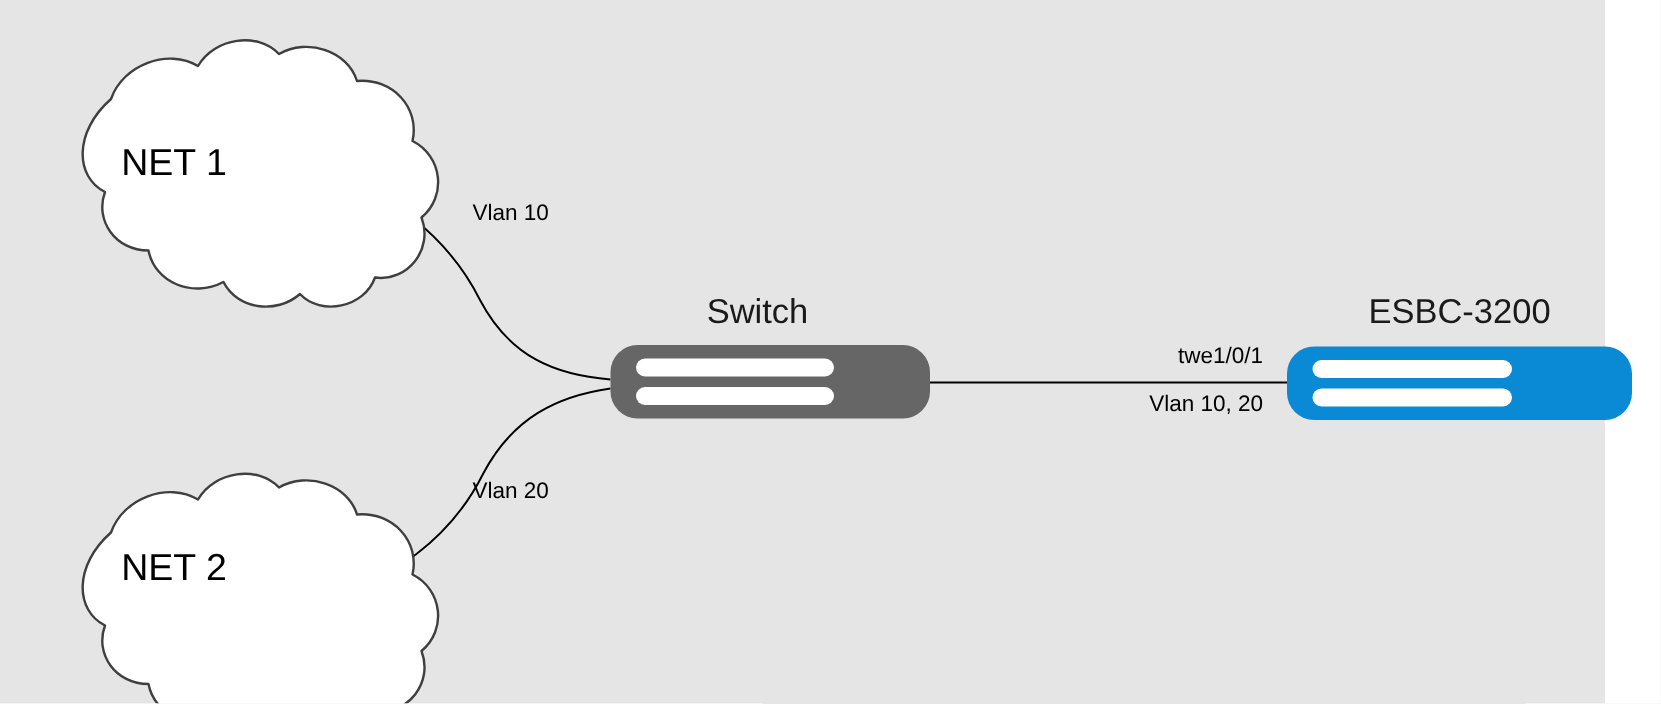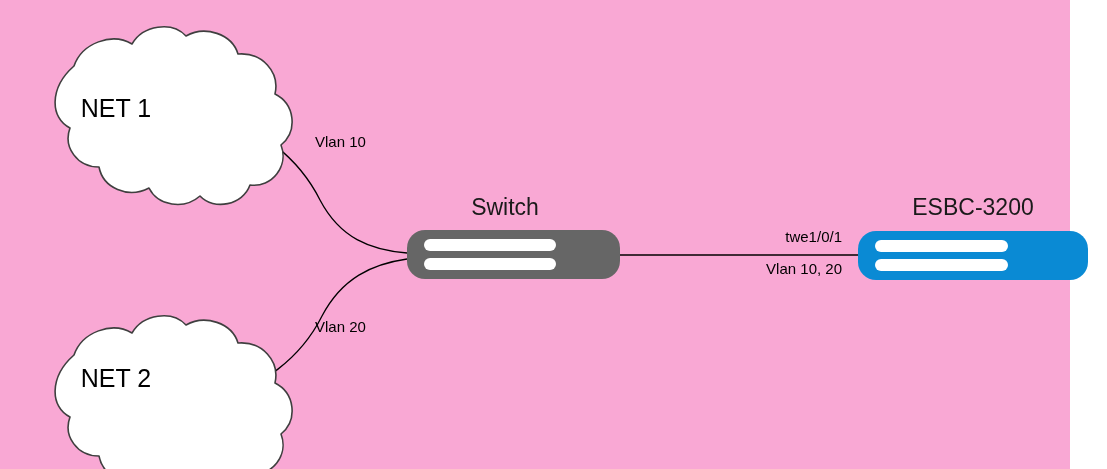--- a/index.html
+++ b/index.html
@@ -10,21 +10,21 @@
   body {
     width: 1107px;
     height: 469px;
     font-family: "Liberation Sans", sans-serif;
     overflow: hidden;
   }
   #diagram-root {
     position: relative;
     width: 1070px;
     height: 469px;
-    background: #f9a8d4;
+    background: #e5e5e5;
     text-decoration: underline;
   }
   #diagram-svg {
     position: absolute;
     top: 0;
     left: 0;
     width: 1107px;
     height: 469px;
   }
   .cloud-label {

